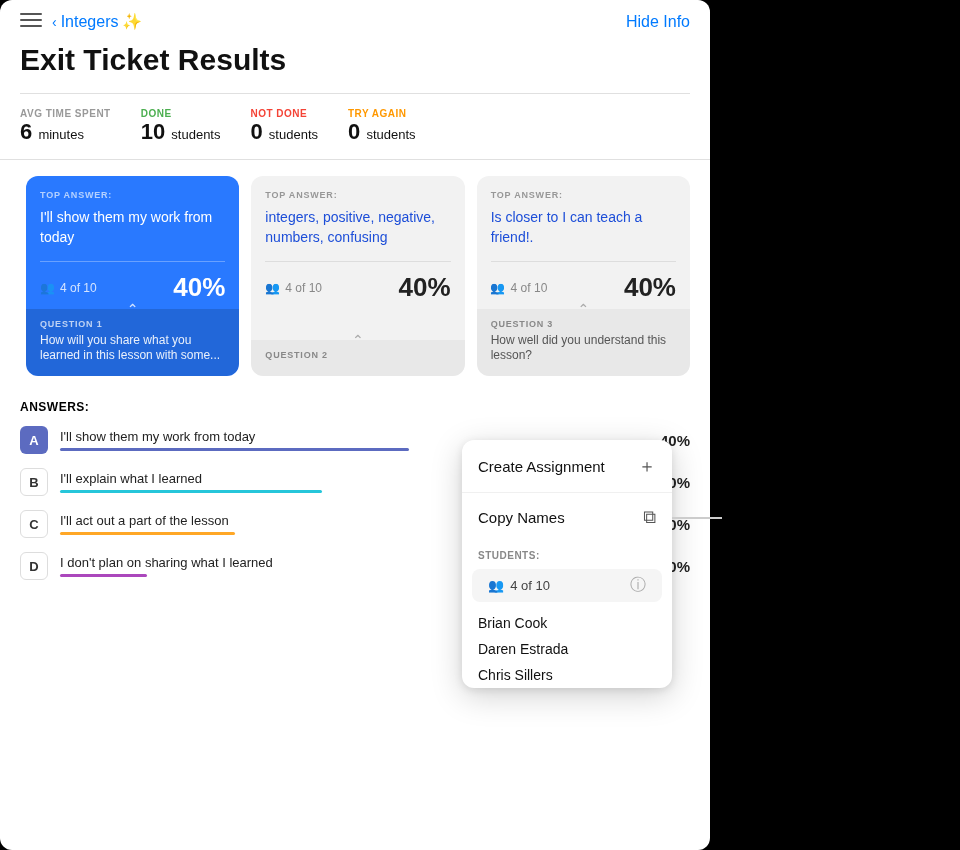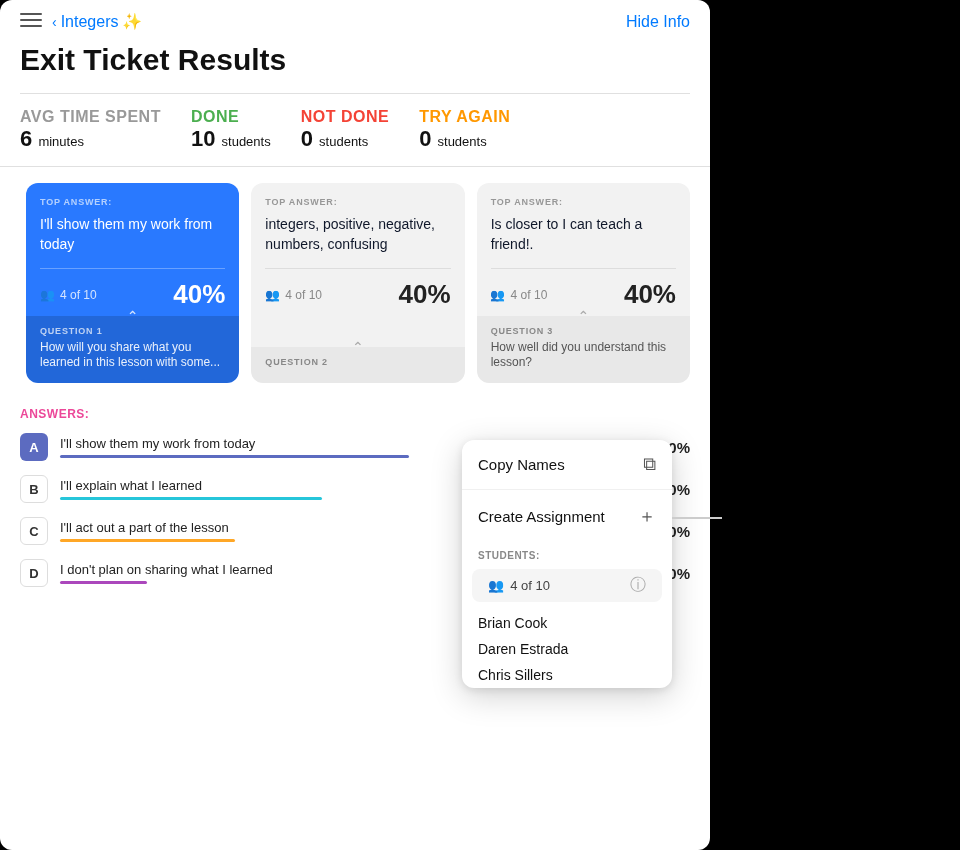--- a/index.html
+++ b/index.html
@@ -63,21 +63,21 @@
     .divider { height: 1px; background: #e0e0e0; margin: 0 20px; }
 
     
     .stats-bar {
       display: flex;
       gap: 30px;
       padding: 14px 20px;
       border-bottom: 1px solid #e0e0e0;
     }
     .stat-item { display: flex; flex-direction: column; }
-    .stat-label { font-size: 16px; font-weight: 600; color: #999; letter-spacing: 0.5px; text-transform: uppercase; }
+    .stat-label { font-size: 10px; font-weight: 600; color: #999; letter-spacing: 0.5px; text-transform: uppercase; }
     .stat-value { font-size: 22px; font-weight: 700; color: #111; }
     .stat-unit { font-size: 13px; font-weight: 400; color: #111; margin-top: 40px; }
     .stat-done .stat-label { color: #4CAF50; }
     .stat-notdone .stat-label { color: #F44336; }
     .stat-tryagain .stat-label { color: #FF9800; }
 
     
     .cards-row {
       display: flex;
       gap: 12px;
@@ -107,21 +107,21 @@
       opacity: 0.85;
     }
     .card-blue .card-top-label { color: #cce0ff; }
     .card-gray .card-top-label { color: #888; }
 
     .card-answer {
       font-size: 14px; font-weight: 500; line-height: 1.4;
       margin-bottom: 14px;
     }
     .card-blue .card-answer { color: #fff; }
-    .card-gray .card-answer { color: #0f172a; }
+    .card-gray .card-answer { color: #1d4ed8; }
 
     .card-divider { height: 1px; margin-bottom: 10px; }
     .card-blue .card-divider { background: rgba(255,255,255,0.3); }
     .card-gray .card-divider { background: #ddd; }
 
     .card-footer {
       display: flex;
       align-items: center;
       justify-content: space-between;
     }
@@ -165,21 +165,21 @@
       font-size: 14px;
     }
     .card-blue .card-chevron { color: rgba(255,255,255,0.8); }
     .card-gray .card-chevron { color: #aaa; }
 
     
     .answers-section {
       padding: 12px 20px;
     }
     .answers-title {
-      font-size: 12px; font-weight: 700; color: #ec4899;
+      font-size: 12px; font-weight: 700; color: #000000;
       letter-spacing: 0.5px; text-transform: uppercase;
       margin-bottom: 12px;
     }
 
     .answer-row {
       display: flex;
       align-items: center;
       gap: 12px;
       margin-bottom: 14px;
     }
@@ -407,26 +407,26 @@
         <div class="answer-text">I don't plan on sharing what I learned</div>
         <div class="answer-bar bar-d"></div>
       </div>
       <div class="answer-pct">10%</div>
     </div>
   </div>
 </div>
 
 <div class="popup-menu">
   <div class="popup-item">
+    <span>Create Assignment</span>
+    <span class="popup-icon">＋</span>
+  </div>
+  <div class="popup-item">
     <span>Copy Names</span>
     <span class="popup-icon">⧉</span>
-  </div>
-  <div class="popup-item">
-    <span>Create Assignment</span>
-    <span class="popup-icon">＋</span>
   </div>
 
   <div style="padding-top:4px;">
     <div class="students-header">STUDENTS:</div>
     <div class="students-count-row">
       <div class="students-count-label">
         <span>👥</span>
         <span>4 of 10</span>
       </div>
       <span class="circle-info">ⓘ</span>

